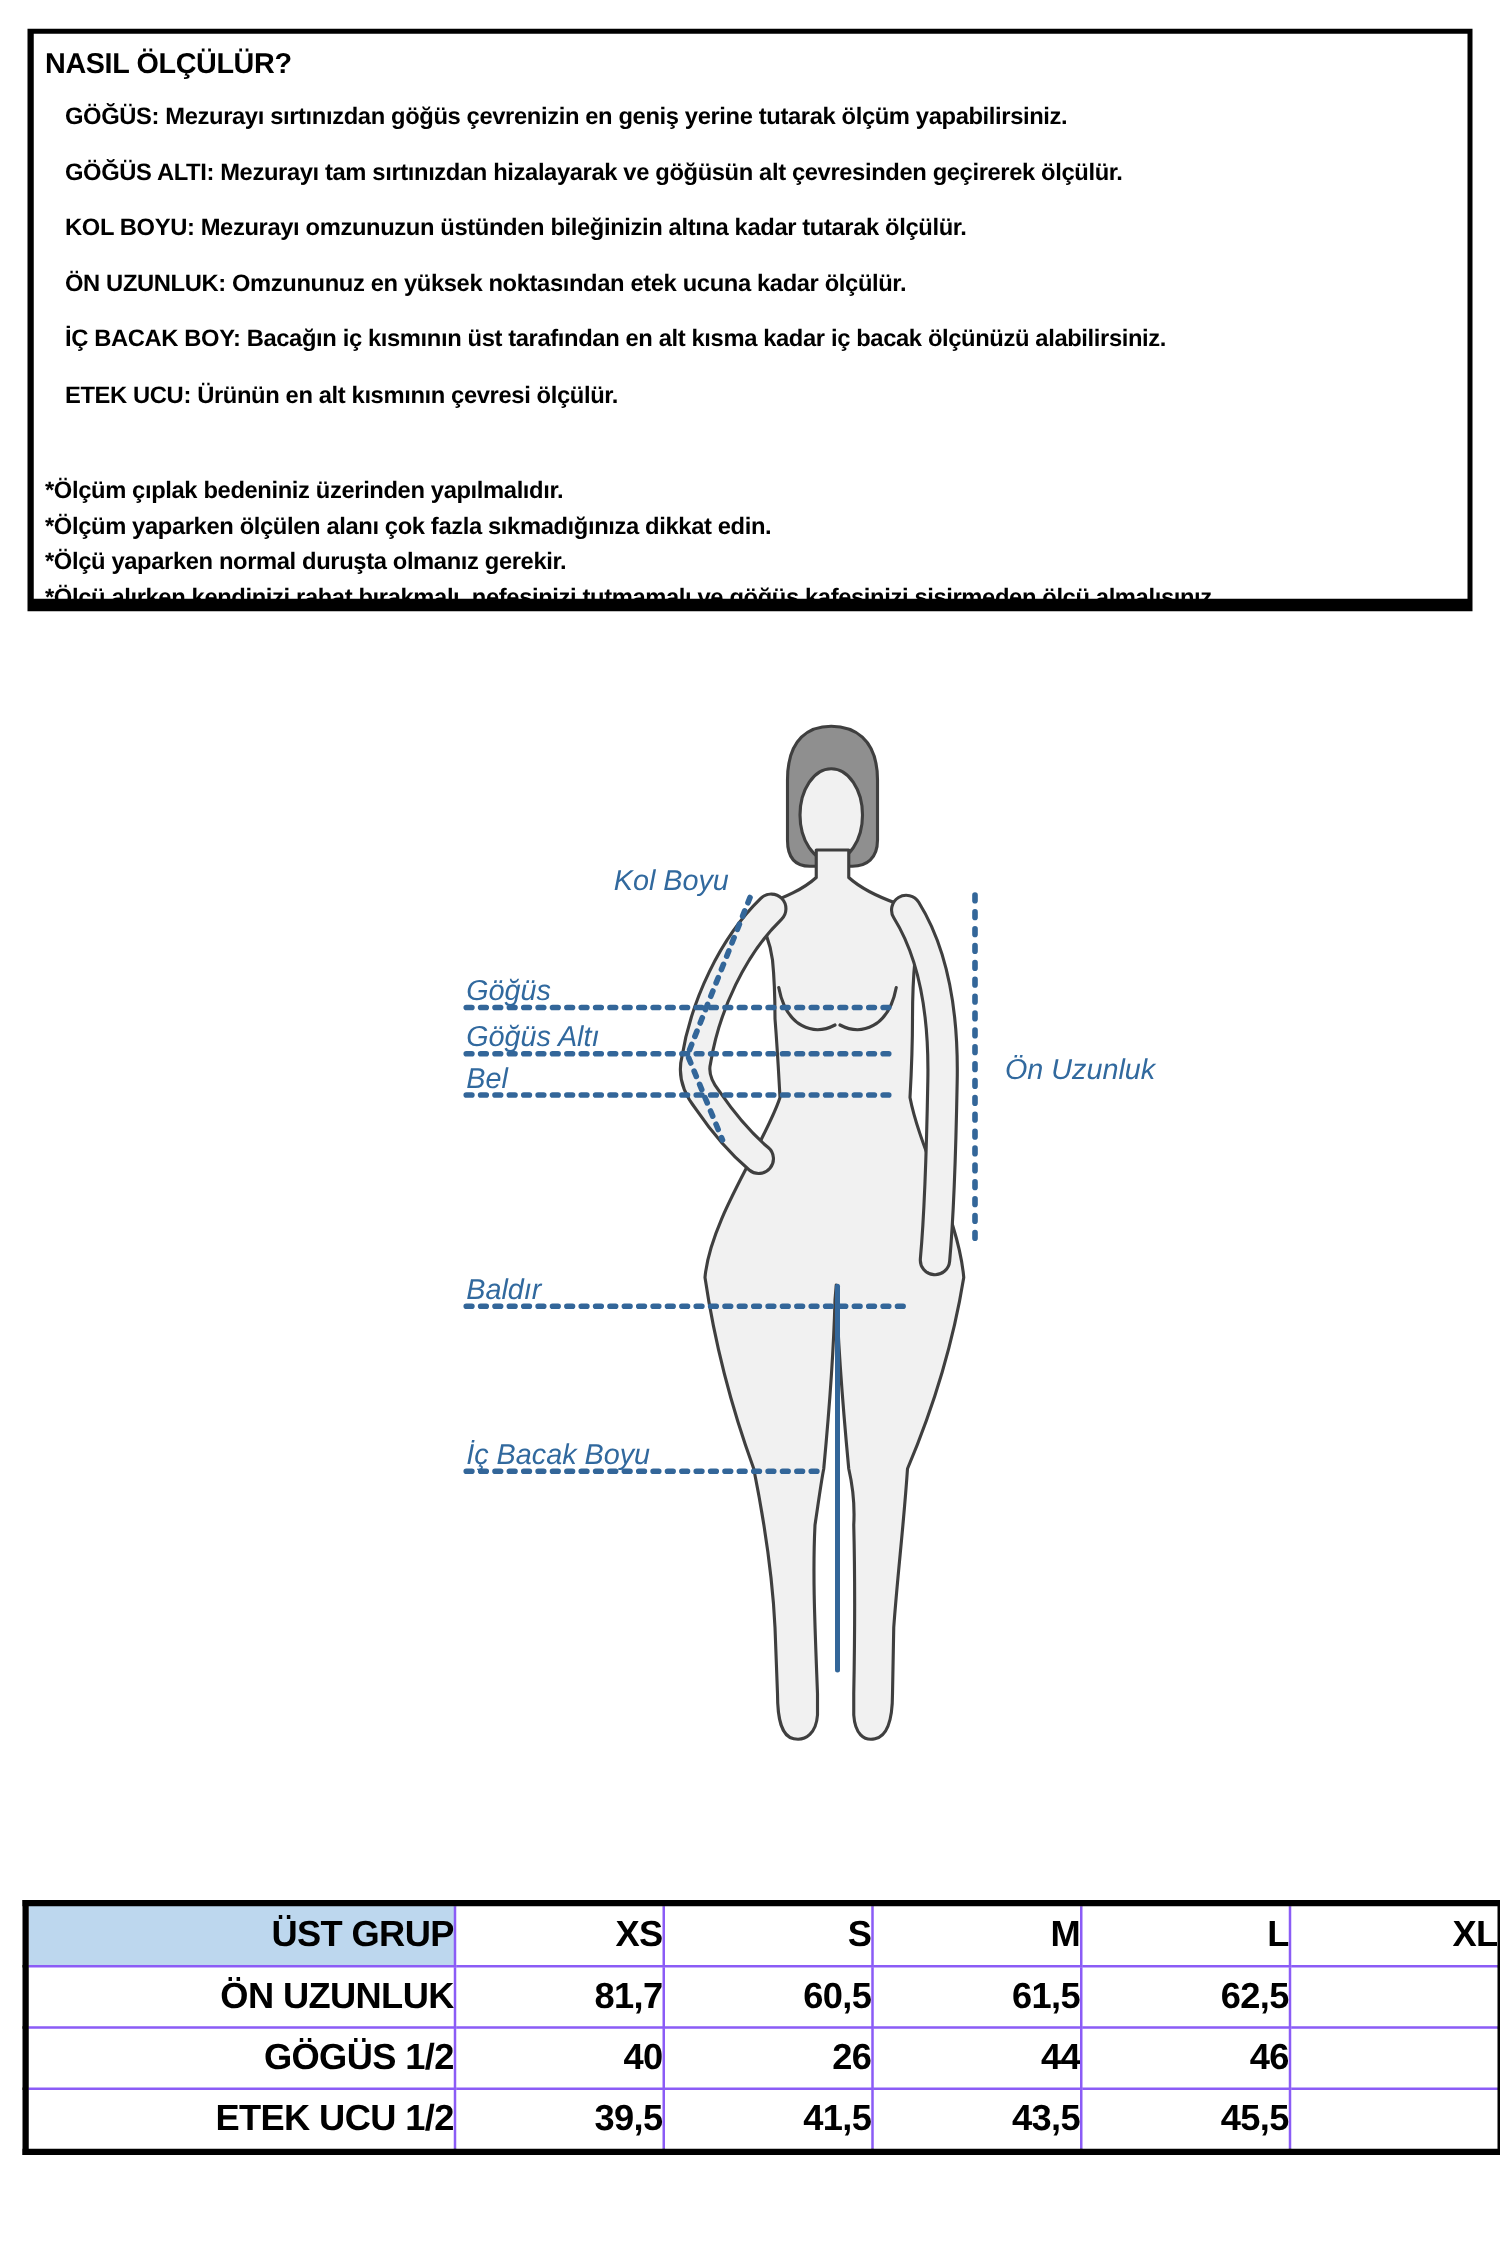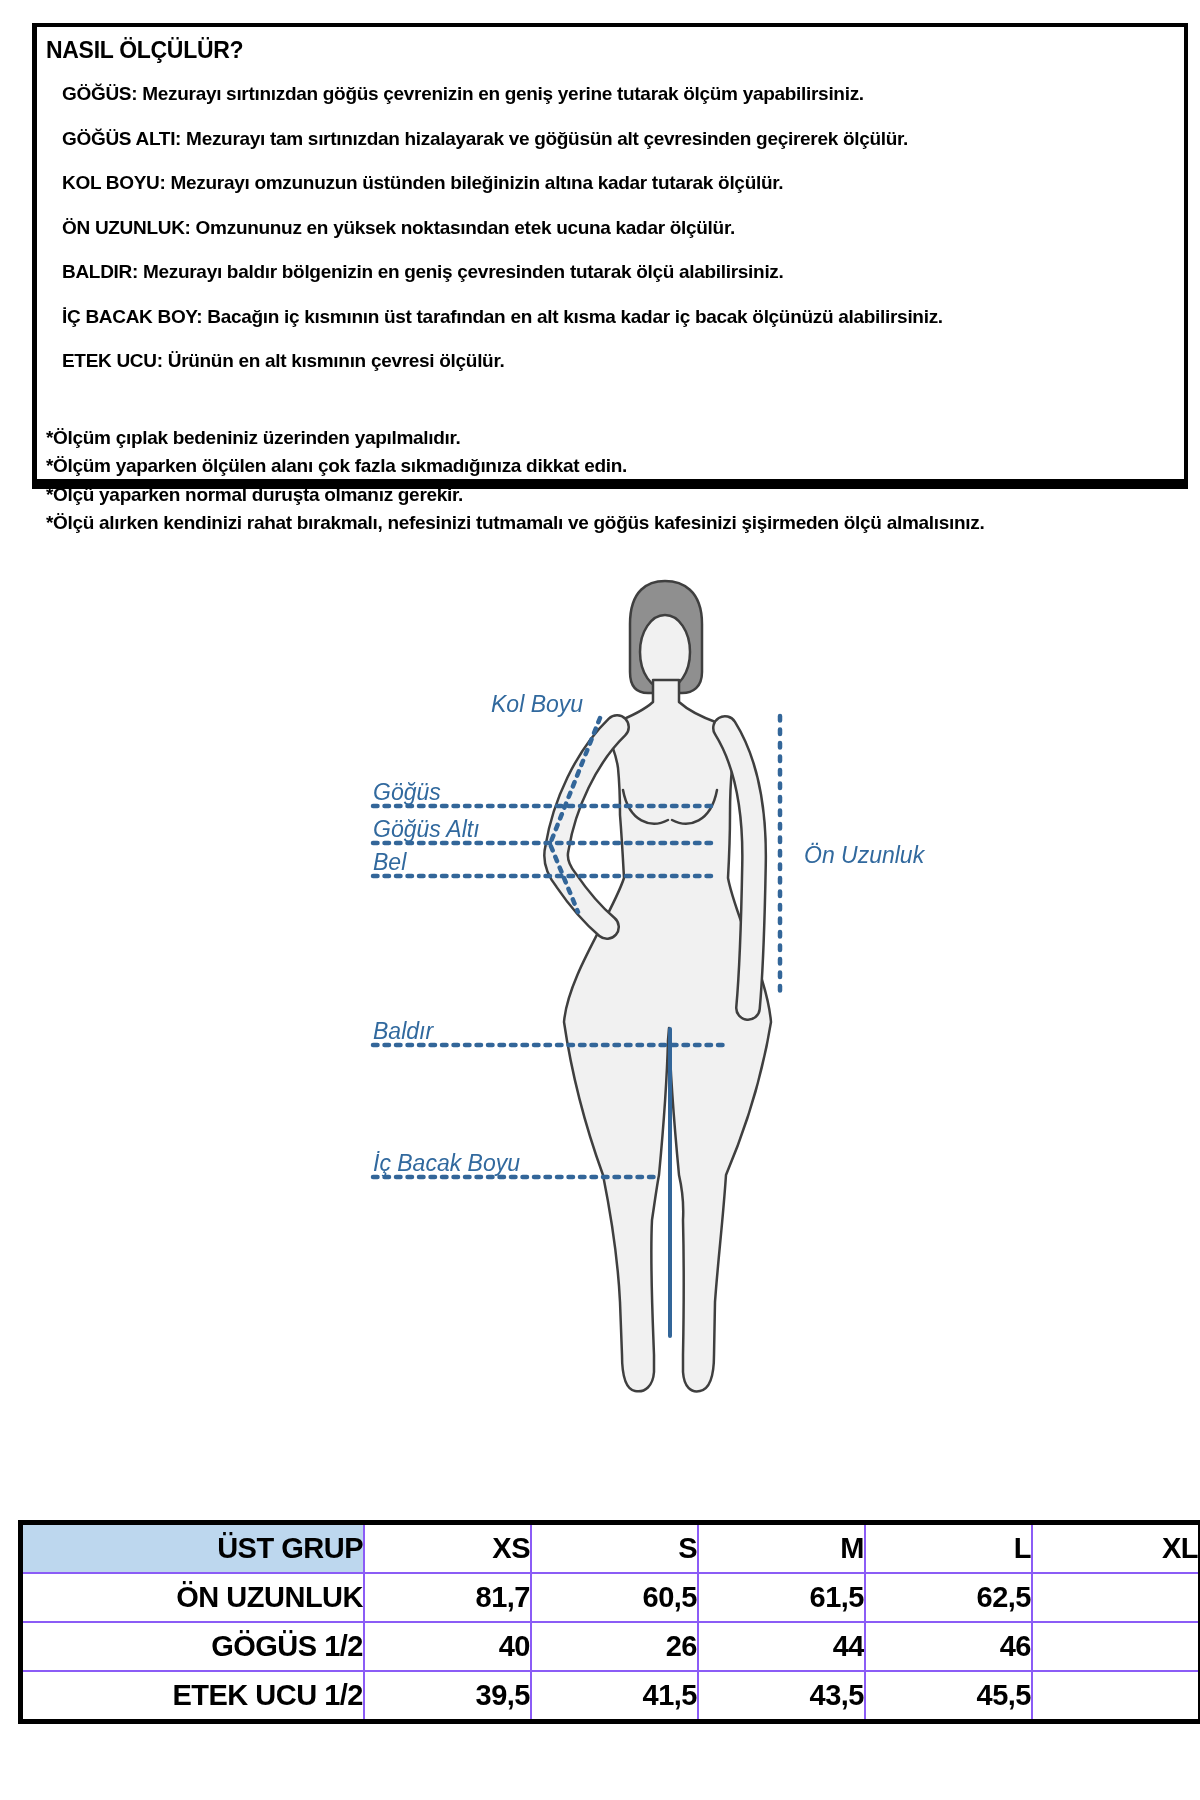--- a/index.html
+++ b/index.html
@@ -1,21 +1,21 @@
 <!DOCTYPE html>
 <html><head>
 <meta charset="utf-8">
 <style>
   html,body{margin:0;padding:0;background:#ffffff;}
   #page{position:relative;width:1200px;height:1800px;background:#ffffff;overflow:hidden;
         font-family:"Liberation Sans",sans-serif;color:#000;}
 
   
   .instruction-box{
-    position:absolute;left:32px;top:23px;width:1156px;height:466px;
+    position:absolute;left:22px;top:23px;width:1156px;height:466px;
     box-sizing:border-box;border:4px solid #000;border-bottom-width:10px;border-left-width:5px;
     padding:8px 10px 0 9px;background:#fff;
   }
   .instruction-title{font-size:23px;font-weight:bold;letter-spacing:-0.3px;margin:2px 0 8px 0;}
   .instruction-line{font-size:19px;font-weight:bold;letter-spacing:-0.3px;
     line-height:28.5px;margin:16px;white-space:nowrap;}
   .notes-block{margin-top:48px;}
   .note-line{font-size:19px;font-weight:bold;letter-spacing:-0.3px;line-height:28.5px;margin:0;white-space:nowrap;}
 
   
@@ -41,21 +41,20 @@
 <body>
 
 <div id="page">
 
   <div class="instruction-box">
     <div class="instruction-title">NASIL ÖLÇÜLÜR?</div>
     <p class="instruction-line">GÖĞÜS: Mezurayı sırtınızdan göğüs çevrenizin en geniş yerine tutarak ölçüm yapabilirsiniz.</p>
     <p class="instruction-line">GÖĞÜS ALTI: Mezurayı tam sırtınızdan hizalayarak ve göğüsün alt çevresinden geçirerek ölçülür.</p>
     <p class="instruction-line">KOL BOYU: Mezurayı omzunuzun üstünden bileğinizin altına kadar tutarak ölçülür.</p>
     <p class="instruction-line">ÖN UZUNLUK: Omzununuz en yüksek noktasından etek ucuna kadar ölçülür.</p>
-    <p class="instruction-line">BALDIR: Mezurayı baldır bölgenizin en geniş çevresinden tutarak ölçü alabilirsiniz.</p>
     <p class="instruction-line">İÇ BACAK BOY: Bacağın iç kısmının üst tarafından en alt kısma kadar iç bacak ölçünüzü alabilirsiniz.</p>
     <p class="instruction-line">ETEK UCU: Ürünün en alt kısmının çevresi ölçülür.</p>
     <div class="notes-block">
       <p class="note-line">*Ölçüm çıplak bedeniniz üzerinden yapılmalıdır.</p>
       <p class="note-line">*Ölçüm yaparken ölçülen alanı çok fazla sıkmadığınıza dikkat edin.</p>
       <p class="note-line">*Ölçü yaparken normal duruşta olmanız gerekir.</p>
       <p class="note-line">*Ölçü alırken kendinizi rahat bırakmalı, nefesinizi tutmamalı ve göğüs kafesinizi şişirmeden ölçü almalısınız.</p>
     </div>
   </div>
 

